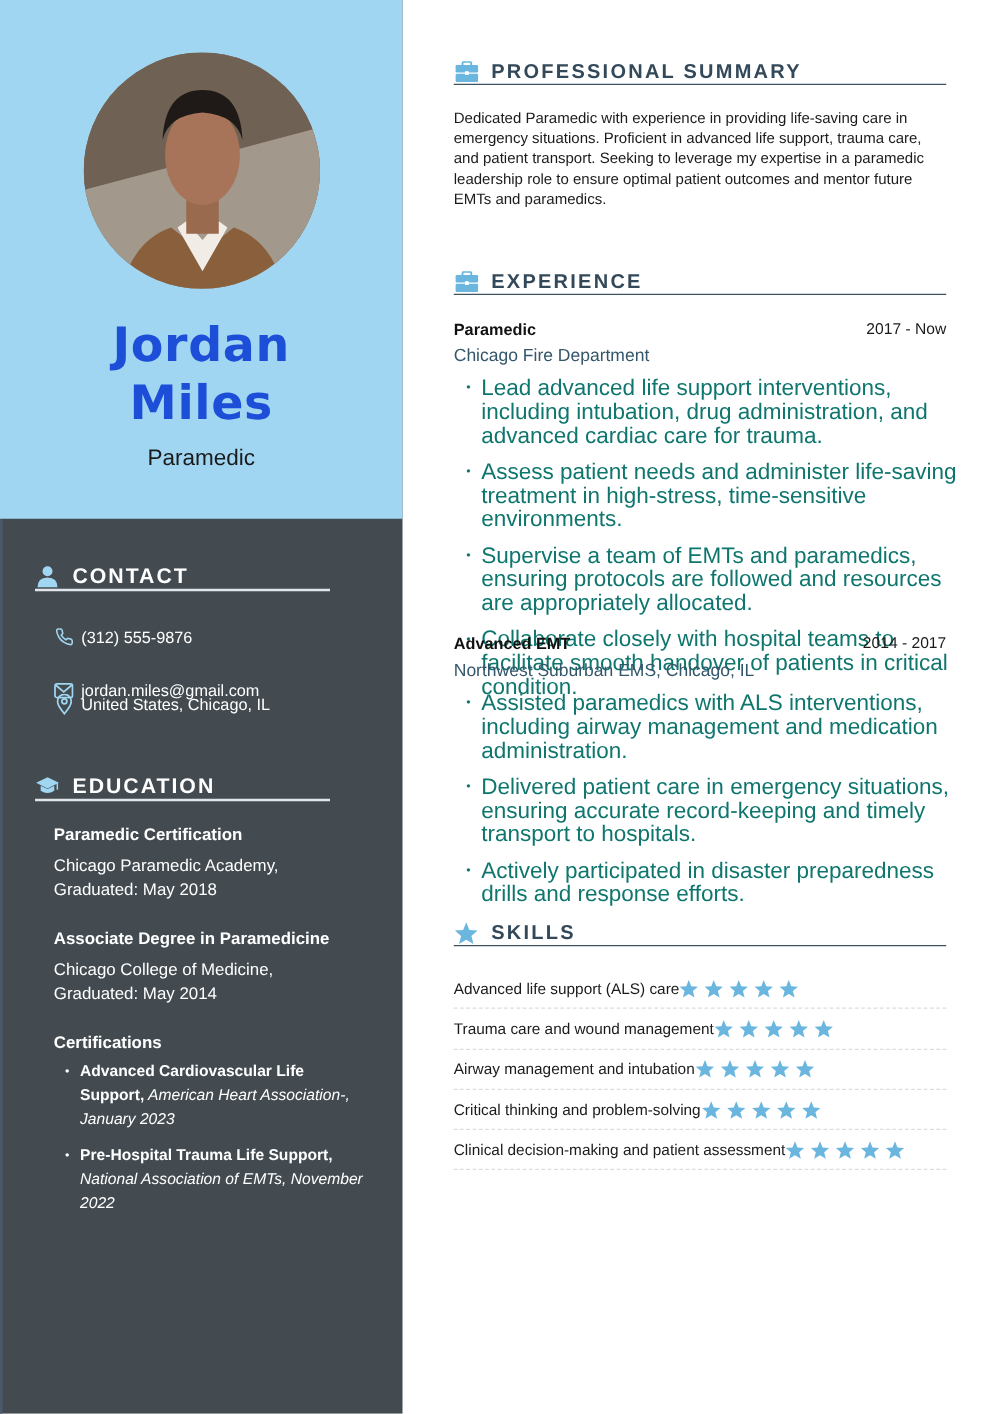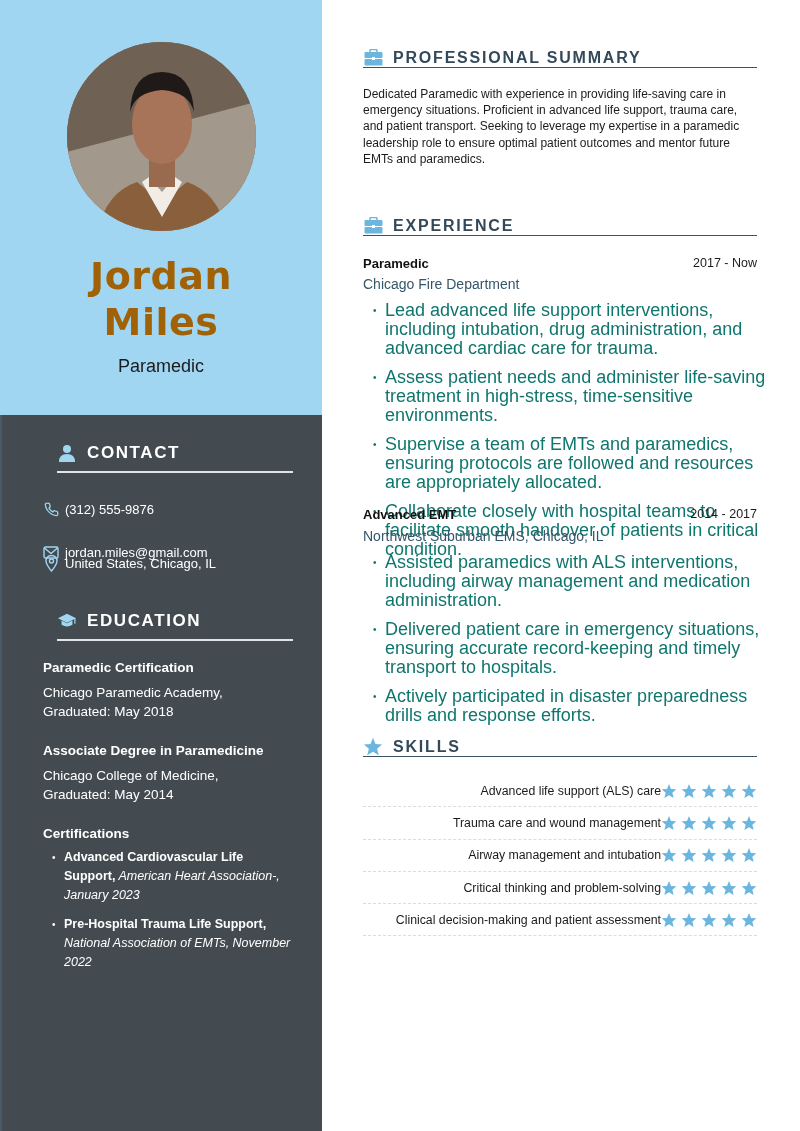--- a/index.html
+++ b/index.html
@@ -5,26 +5,26 @@
     * { box-sizing: border-box; margin: 0; padding: 0; }
     html, body { width: 800px; height: 1131px; background: #ffffff; overflow: hidden; }
     body { font-family: "Liberation Sans", "DejaVu Sans", sans-serif; color: #1b1b1b; position: relative; }
 
     .sidebar { position: absolute; left: 0; top: 0; width: 322px; height: 1131px; background: #434b50; border-left: 2px solid #4a5a6a; }
     .sidebar-top { position: absolute; left: 0; top: 0; width: 322px; height: 415px; background: #a1d6f2; }
 
     .photo { position: absolute; left: 67px; top: 42px; width: 189px; height: 189px; border-radius: 50%; overflow: hidden; background: #8a7b6c; }
     .photo svg { width: 100%; height: 100%; display: block; }
 
-    .name { position: absolute; left: 0; width: 322px; text-align: center; font-family: "DejaVu Sans", sans-serif; font-weight: bold; font-size: 38px; line-height: 46px; color: #a16207; letter-spacing: 0.5px; }
+    .name { position: absolute; left: 0; width: 322px; text-align: center; font-family: "DejaVu Sans", sans-serif; font-weight: bold; font-size: 38px; line-height: 46px; color: #1d4ed8; letter-spacing: 0.5px; }
     .name.first { top: 253px; }
     .name.last { top: 299px; }
     .role { position: absolute; left: 0; top: 356px; width: 322px; text-align: center; font-size: 18px; color: #1b1b1b; }
 
-    .side-heading { position: absolute; left: 57px; width: 236px; height: 30px; border-bottom: 2px solid #dfe5ea; display: flex; align-items: flex-start; }
+    .side-heading { position: absolute; left: 28px; width: 236px; height: 30px; border-bottom: 2px solid #dfe5ea; display: flex; align-items: flex-end; }
     .side-heading .icon { width: 20px; height: 20px; margin-right: 10px; display: flex; align-items: center; justify-content: center; }
     .side-heading .label { font-size: 17px; font-weight: bold; letter-spacing: 1.6px; color: #ffffff; }
 
     .contact-row { position: absolute; left: 43px; display: flex; align-items: center; font-size: 13px; color: #ffffff; }
     .contact-row .icon { width: 16px; height: 16px; margin-right: 6px; display: flex; align-items: center; justify-content: center; }
 
     .edu-title { position: absolute; left: 43px; font-size: 13.5px; font-weight: bold; color: #ffffff; }
     .edu-text { position: absolute; left: 43px; font-size: 13.5px; line-height: 19px; color: #ffffff; width: 240px; }
 
     .cert-list { position: absolute; left: 52px; top: 848px; width: 240px; list-style: none; }
@@ -40,21 +40,21 @@
     .summary { position: absolute; left: 363px; top: 86px; width: 396px; font-size: 12px; line-height: 16.2px; color: #1b1b1b; }
 
     .job-title { position: absolute; left: 363px; font-size: 13px; font-weight: bold; color: #111; }
     .job-dates { position: absolute; right: 43px; font-size: 12.5px; color: #1b1b1b; }
     .job-company { position: absolute; left: 363px; font-size: 14px; color: #34566a; }
     .bullets { position: absolute; left: 373px; width: 400px; list-style: none; }
     .bullets li { position: relative; padding-left: 12px; font-size: 18px; line-height: 19px; color: #0f766e; margin-bottom: 10px; }
     .bullets li::before { content: "\2022"; position: absolute; left: 0; top: 0; font-size: 10px; }
 
     .skills { position: absolute; left: 363px; top: 775px; width: 394px; }
-    .skill-row { height: 32.3px; display: flex; align-items: center; justify-content: flex-end; border-bottom: 1px dashed #d9dde0; }
+    .skill-row { height: 32.3px; display: flex; align-items: center; justify-content: flex-start; border-bottom: 1px dashed #d9dde0; }
     .skill-row .skill-name { font-size: 12.3px; color: #1b1b1b; }
     .stars { display: flex; gap: 4px; }
     .stars svg { width: 16px; height: 16px; display: block; }
   </style>
 </head>
 <body>
 
 <div class="sidebar"></div>
 <div class="sidebar-top"></div>
 

